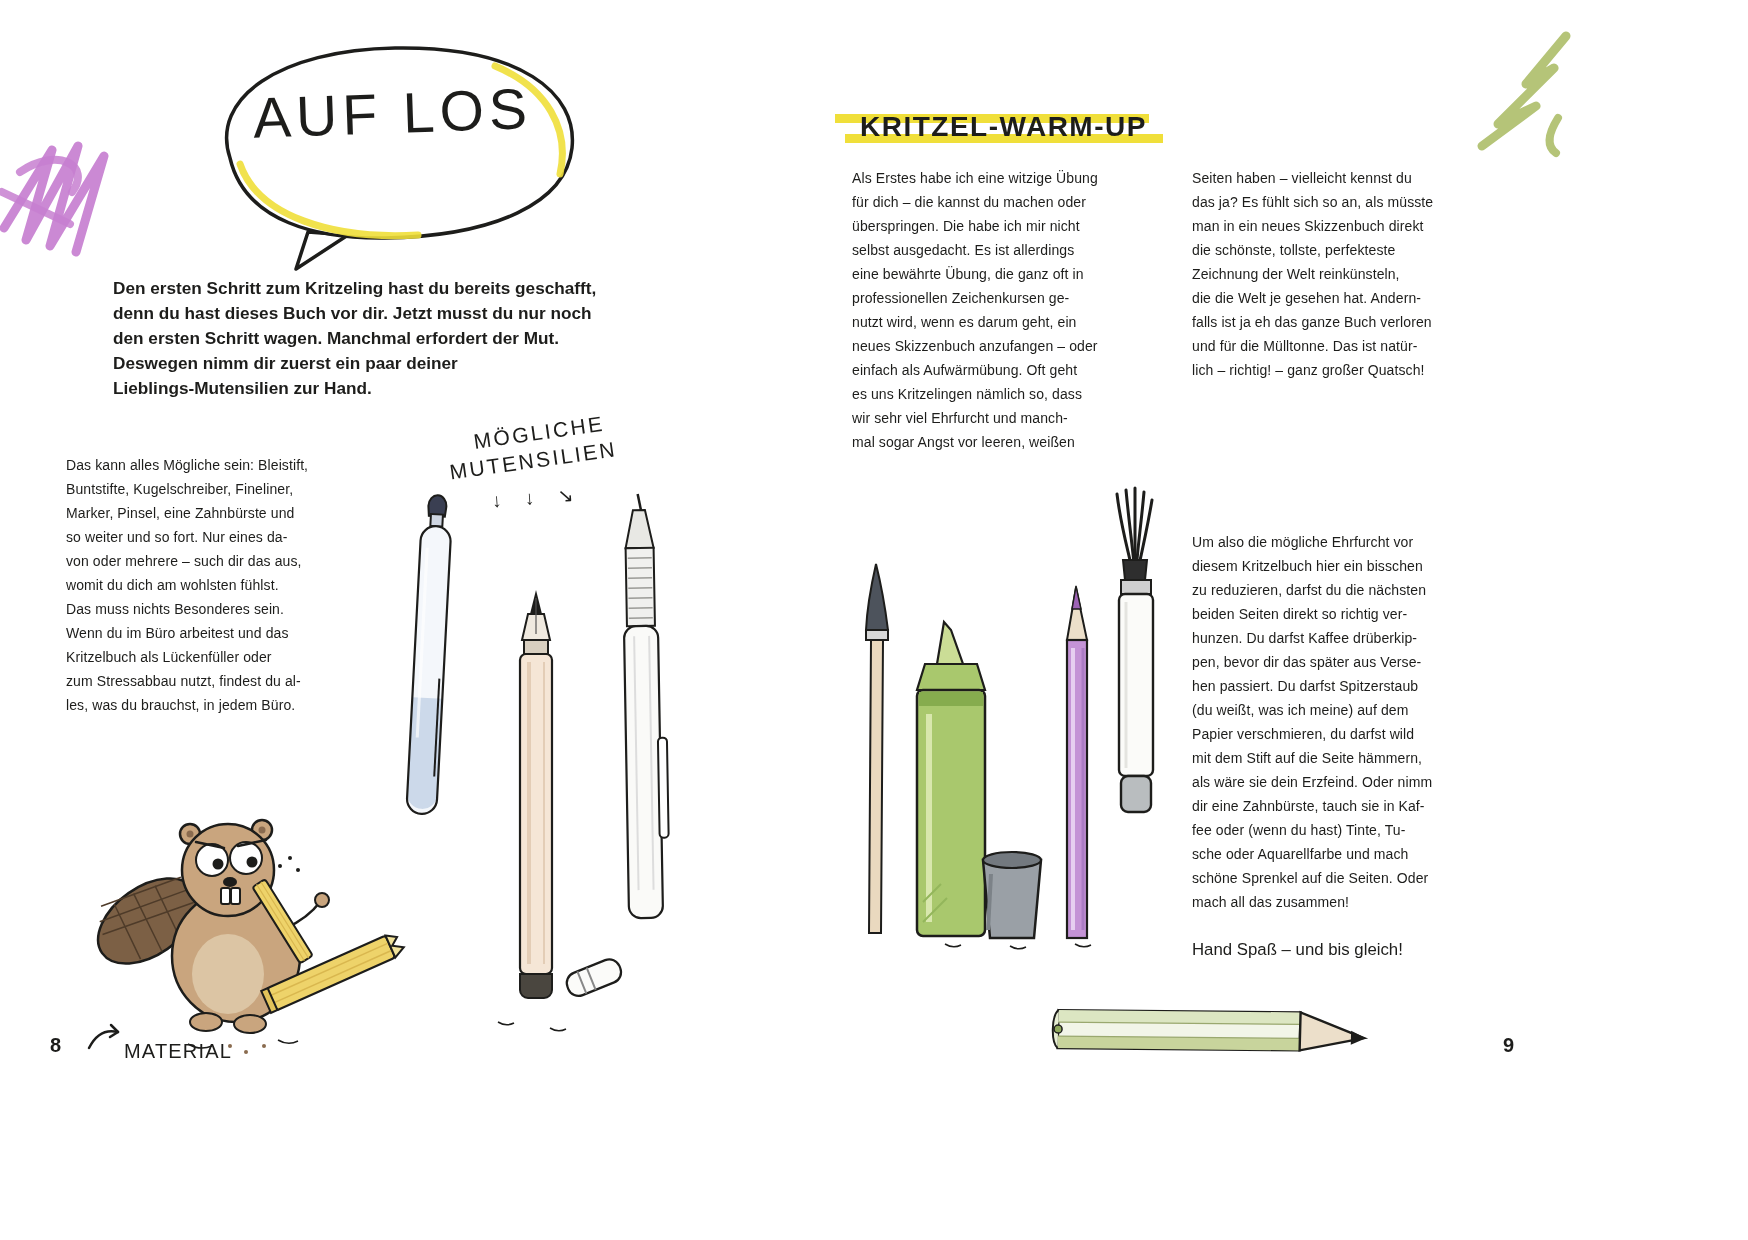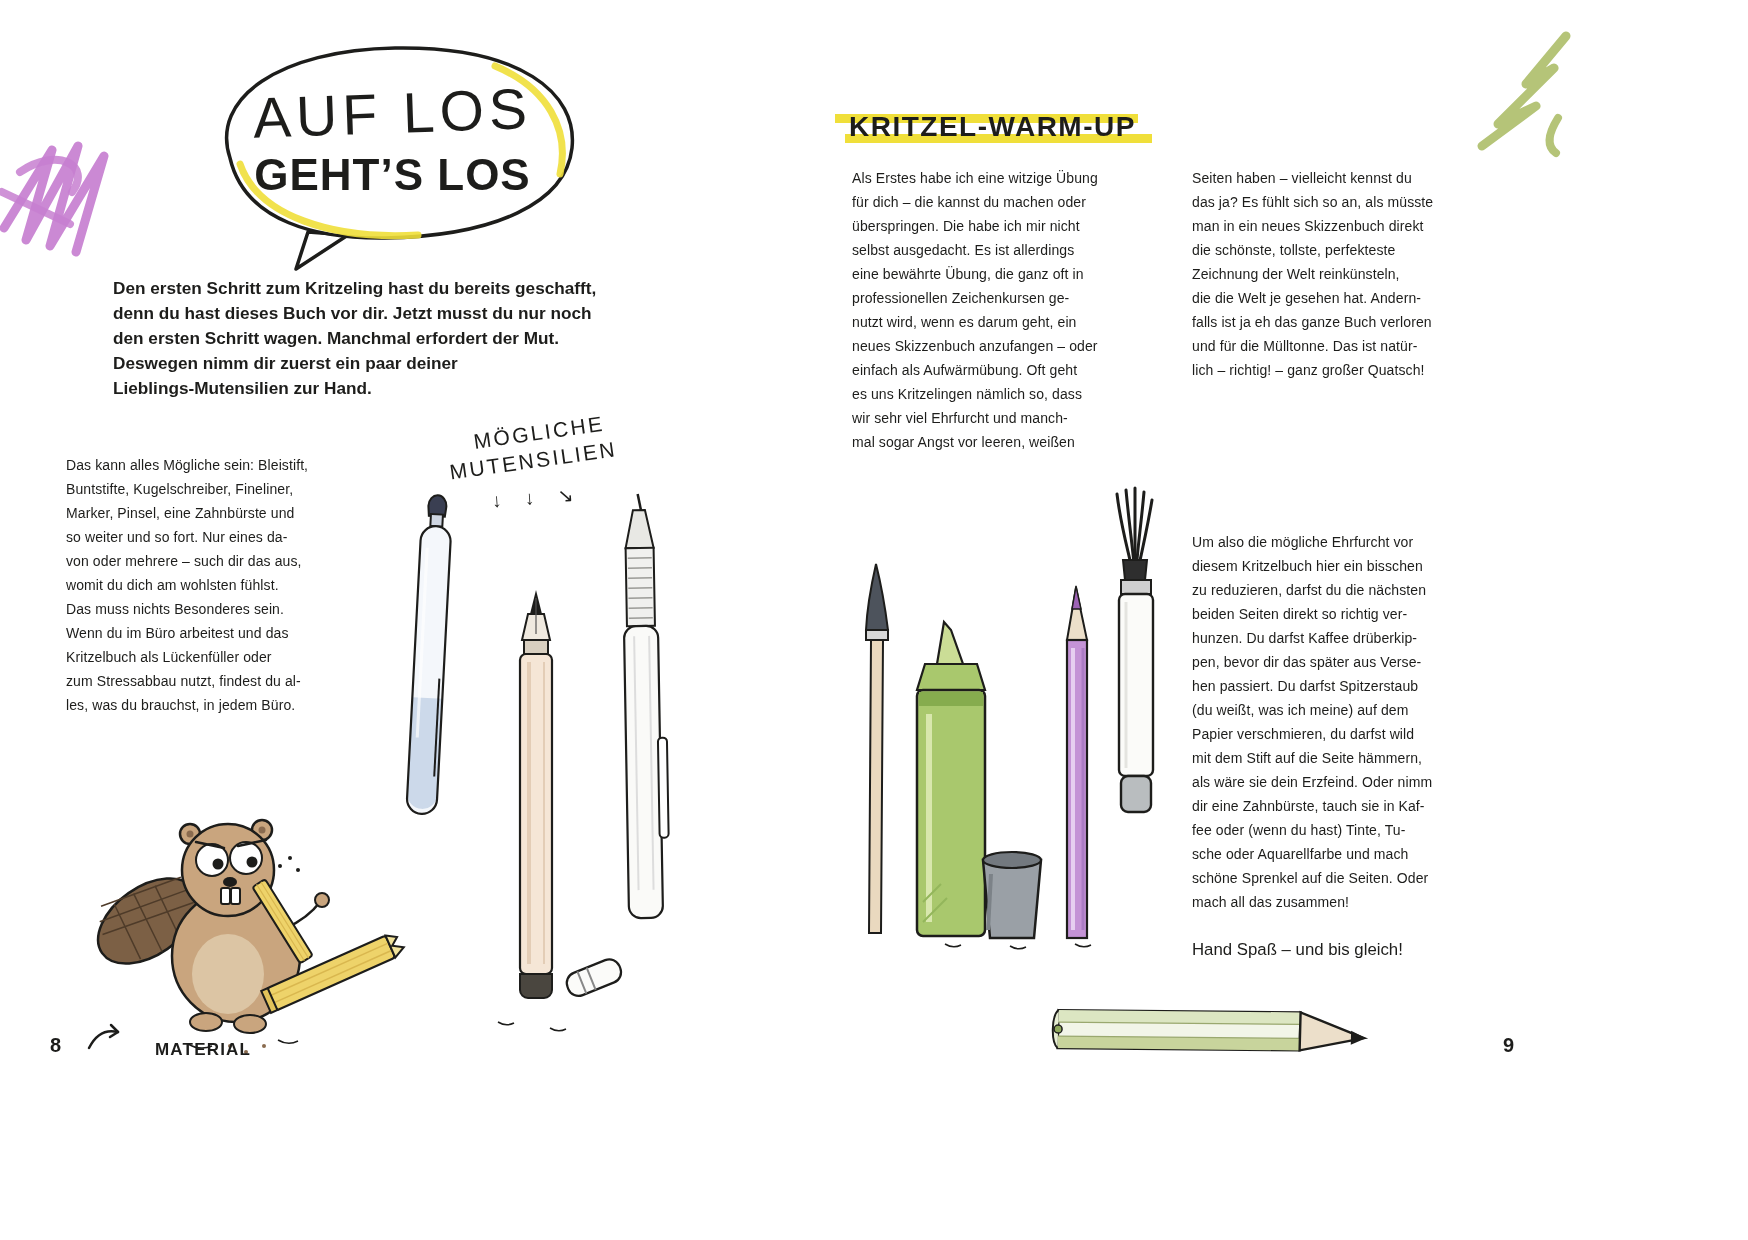--- a/index.html
+++ b/index.html
@@ -18,29 +18,29 @@
 
   .bubble-text { text-align:center; }
   .bubble-line1 { display:block; font-size:57px; font-weight:400; letter-spacing:5px; transform:rotate(-2deg); }
   .bubble-line2 { display:block; font-size:44px; font-weight:800; letter-spacing:1px; margin-top:4px; }
 
   .heading-wrap { position:absolute; }
   .heading { position:relative; display:inline-block; font-size:28px; font-weight:700; letter-spacing:1.5px; }
   .heading .bar { position:absolute; background:var(--yellow,#f0df3a); height:9px; }
   .heading .bar-top { left:-14px; right:-2px; top:3px; }
   .heading .bar-bottom { left:-4px; right:-16px; bottom:0; }
-  .heading .txt { position:relative; z-index:1; }
+  .heading .txt { position:relative; z-index:1;margin-left:11px; }
 
   .annotation { transform:rotate(-8deg); font-size:21px; letter-spacing:2.5px; line-height:27px; }
   .annotation .l1 { display:block; padding-left:28px; }
   .annotation .l2 { display:block; }
   .arrows { display:inline-block; font-size:19px; letter-spacing:9px; transform:rotate(-4deg); }
 
   .pagenum { font-size:20px; font-weight:700; }
-  .footer-label { font-size:17px; font-weight:700; letter-spacing:1.2px;margin-left:31px; }
+  .footer-label { font-size:20px; font-weight:400; letter-spacing:1.2px; }
   .closing { font-size:16.8px; line-height:24px; white-space:pre; }
 </style>
 </head>
 <body>
 
 <div class="spread">
 
   <div>
 
     <svg class="abs" style="left:0;top:128px" width="185" height="145" viewBox="0 0 185 145">
@@ -49,21 +49,20 @@
     </svg>
 
     <svg class="abs" style="left:200px;top:38px" width="385" height="235" viewBox="0 0 385 235">
       <path d="M108,194 L96,231 L148,197 Z" fill="#fff" stroke="#1d1d1b" stroke-width="3.5" stroke-linejoin="round"></path>
       <path d="M30,120 C10,60 80,12 195,10 C320,8 378,55 372,110 C366,165 295,198 185,200 C120,201 45,185 30,120 Z" fill="#fff" stroke="#1d1d1b" stroke-width="3.5"></path>
       <path d="M40,126 C58,178 132,202 218,197" style="stroke:var(--yellow)" stroke-width="7" fill="none" stroke-linecap="round" opacity="0.9"></path>
       <path d="M295,28 C348,50 370,92 360,136" style="stroke:var(--yellow)" stroke-width="7" fill="none" stroke-linecap="round" opacity="0.9"></path>
     </svg>
     <div class="abs bubble-text" style="left:215px;top:80px;width:355px">
       <span class="bubble-line1">AUF LOS</span>
-      <span class="bubble-line2">GEHT’S LOS</span>
     </div>
 
     <div class="abs intro" style="left:113px;top:276px;width:560px">Den ersten Schritt zum Kritzeling hast du bereits geschafft,
 denn du hast dieses Buch vor dir. Jetzt musst du nur noch
 den ersten Schritt wagen. Manchmal erfordert der Mut.
 Deswegen nimm dir zuerst ein paar deiner
 Lieblings-Mutensilien zur Hand.</div>
 
     <div class="abs body-text" style="left:66px;top:453px;width:360px">Das kann alles Mögliche sein: Bleistift,
 Buntstifte, Kugelschreiber, Fineliner,

